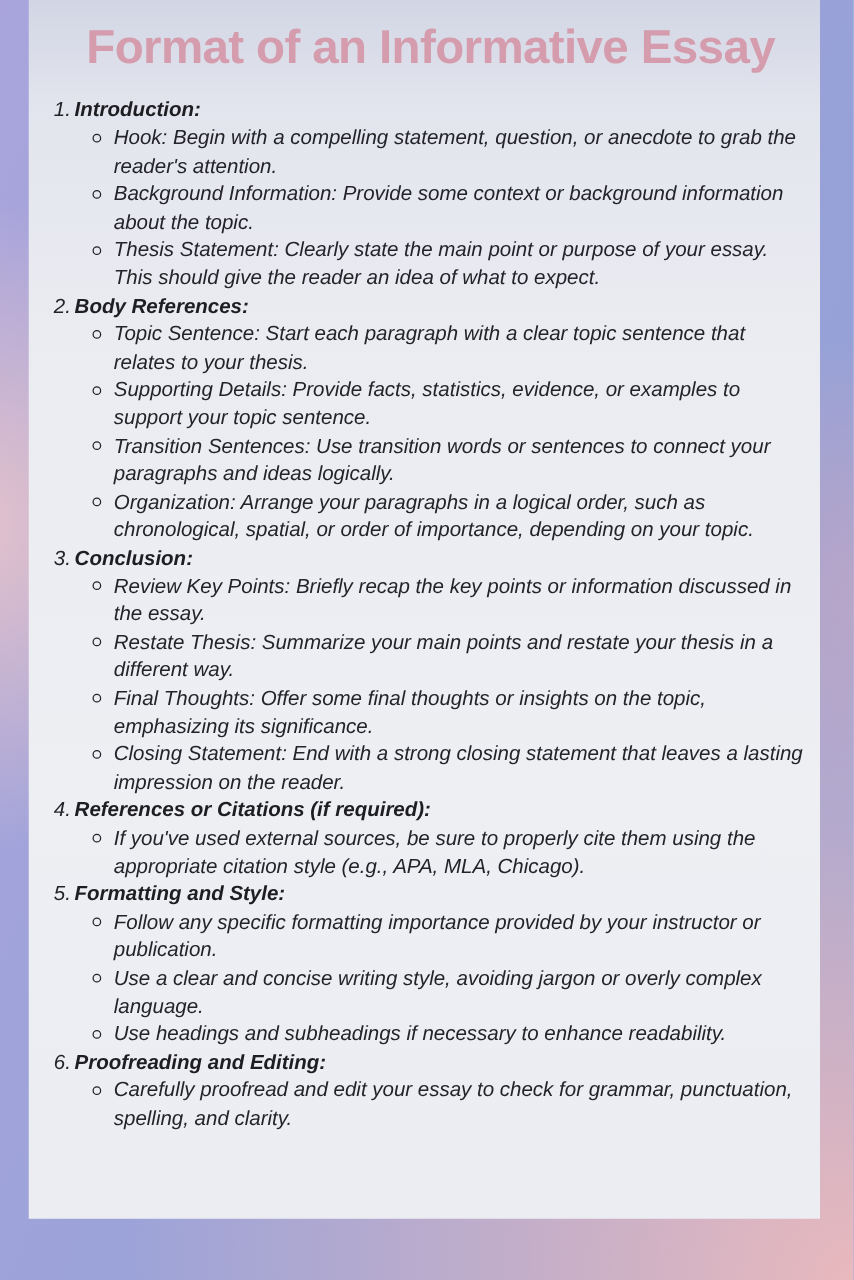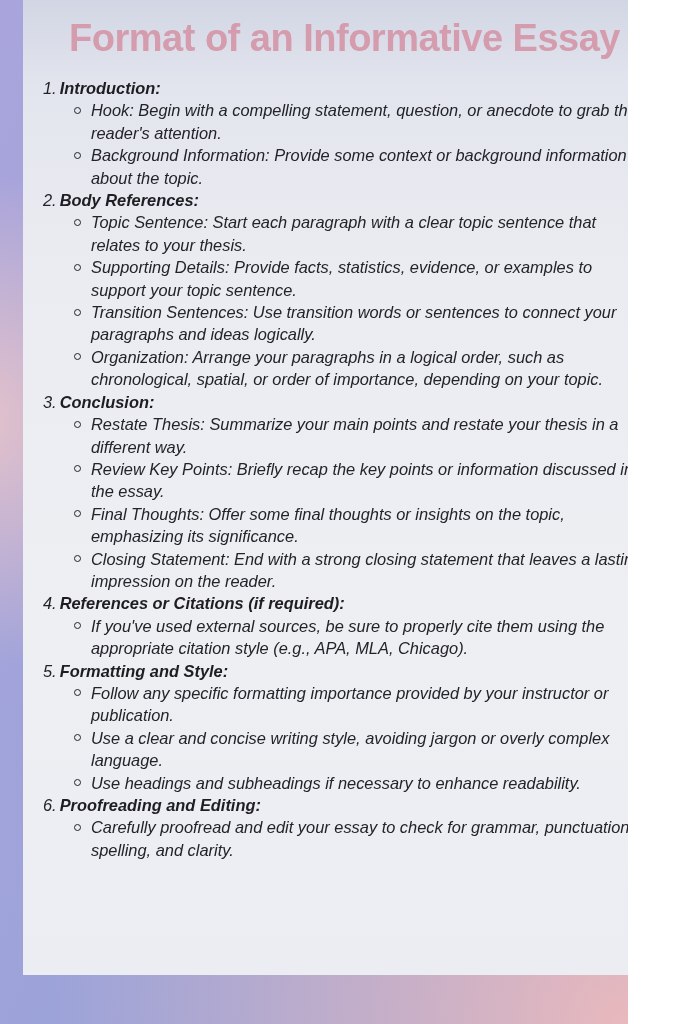--- a/index.html
+++ b/index.html
@@ -8,21 +8,21 @@
     --bg-pink:#e9b9bd;
     --card-top:#d2d6e4;
     --card-bg:#ecedf2;
     --title-pink:#d49cac;
     --text-dark:#232329;
   }
   *{margin:0;padding:0;box-sizing:border-box;}
   html,body{width:683px;height:1024px;}
   body{font-family:"Liberation Sans",sans-serif;}
   .page{
-    position:relative;width:628px;height:1024px;overflow:hidden;
+    position:relative;width:683px;height:1024px;overflow:hidden;
     background-color:var(--bg-lavender);
     background-image:
       radial-gradient(circle at 100% 100%, var(--bg-pink) 0%, rgba(233,185,189,0) 48%),
       radial-gradient(circle at -4% 41%, rgba(236,198,201,0.9) 0%, rgba(236,198,201,0) 28%),
       radial-gradient(circle at 104% 45%, rgba(206,168,190,0.65) 0%, rgba(206,168,190,0) 22%),
       linear-gradient(112deg, var(--bg-lavender) 0%, #9ba3d9 48%, var(--bg-periwinkle) 100%);
   }
   .card{
     position:absolute;left:23px;top:0;width:633px;height:975px;
     background:linear-gradient(180deg, var(--card-top) 0%, #e3e5ee 9%, #ebecf1 28%, #eeeff3 65%, var(--card-bg) 100%);
@@ -65,20 +65,24 @@
   <li class="bullet">
     <span class="marker"></span>
     <span class="bullet-text">Hook: Begin with a compelling statement, question, or anecdote to grab the reader's attention.</span>
   </li>
 
   <li class="bullet">
     <span class="marker"></span>
     <span class="bullet-text">Background Information: Provide some context or background information about the topic.</span>
   </li>
 
+  <li class="bullet">
+    <span class="marker"></span>
+    <span class="bullet-text">Thesis Statement: Clearly state the main point or purpose of your essay. This should give the reader an idea of what to expect.</span>
+  </li>
 </ul>
   </li>
 
   <li class="section">
     <div class="sec-head">
       <span class="num">2.</span><span class="head">Body References:</span>
     </div>
     <ul class="bullets">
   <li class="bullet">
     <span class="marker"></span>
@@ -102,26 +106,26 @@
 </ul>
   </li>
 
   <li class="section">
     <div class="sec-head">
       <span class="num">3.</span><span class="head">Conclusion:</span>
     </div>
     <ul class="bullets">
   <li class="bullet">
     <span class="marker"></span>
-    <span class="bullet-text">Restate Thesis: Summarize your main points and restate your thesis in a different way.</span>
+    <span class="bullet-text">Review Key Points: Briefly recap the key points or information discussed in the essay.</span>
   </li>
 
   <li class="bullet">
     <span class="marker"></span>
-    <span class="bullet-text">Review Key Points: Briefly recap the key points or information discussed in the essay.</span>
+    <span class="bullet-text">Restate Thesis: Summarize your main points and restate your thesis in a different way.</span>
   </li>
 
   <li class="bullet">
     <span class="marker"></span>
     <span class="bullet-text">Final Thoughts: Offer some final thoughts or insights on the topic, emphasizing its significance.</span>
   </li>
 
   <li class="bullet">
     <span class="marker"></span>
     <span class="bullet-text">Closing Statement: End with a strong closing statement that leaves a lasting impression on the reader.</span>

